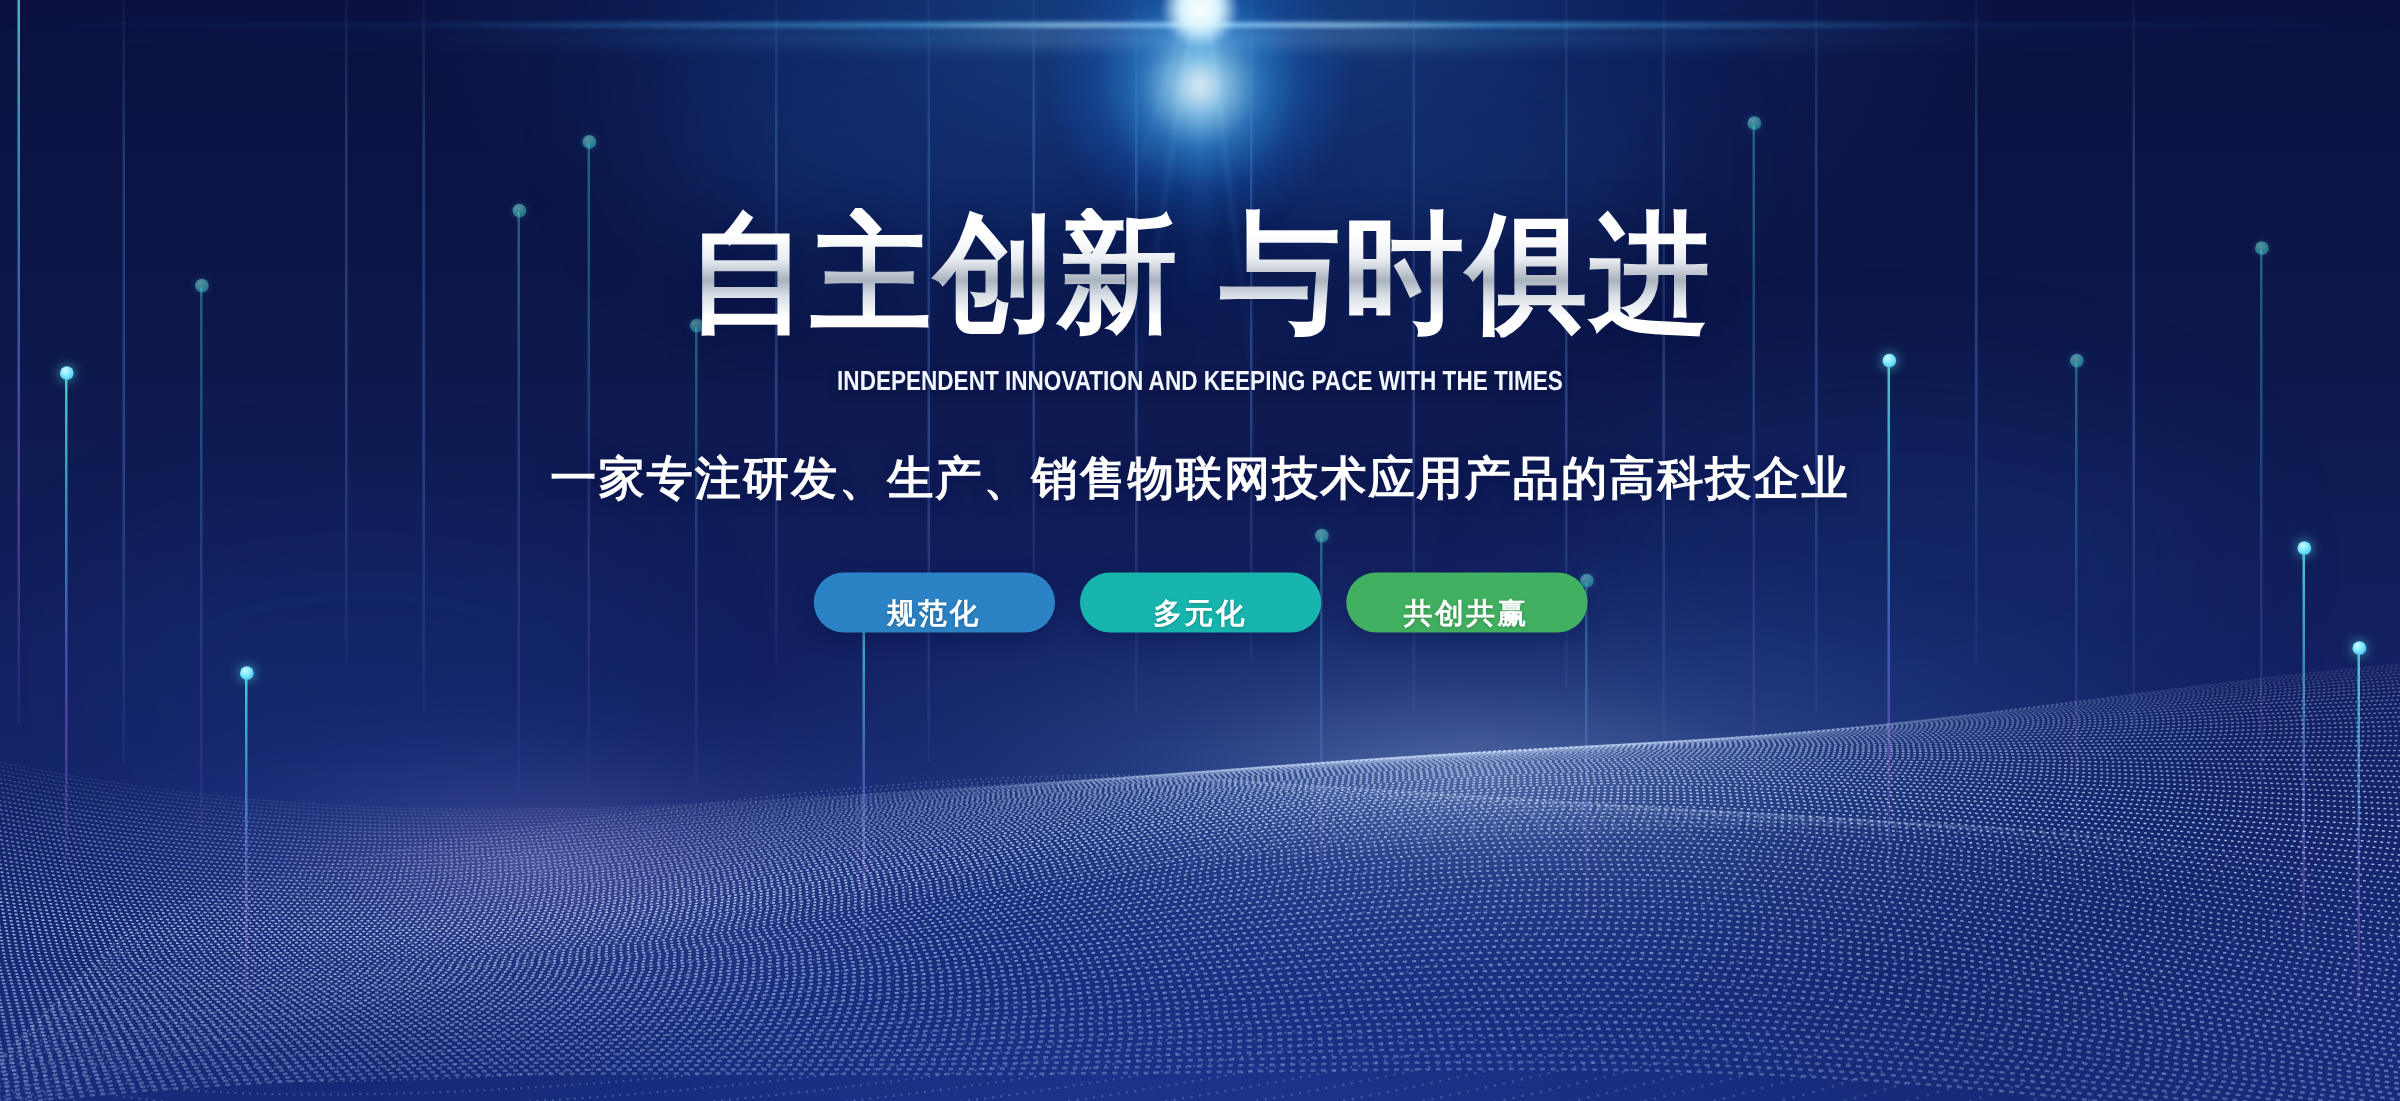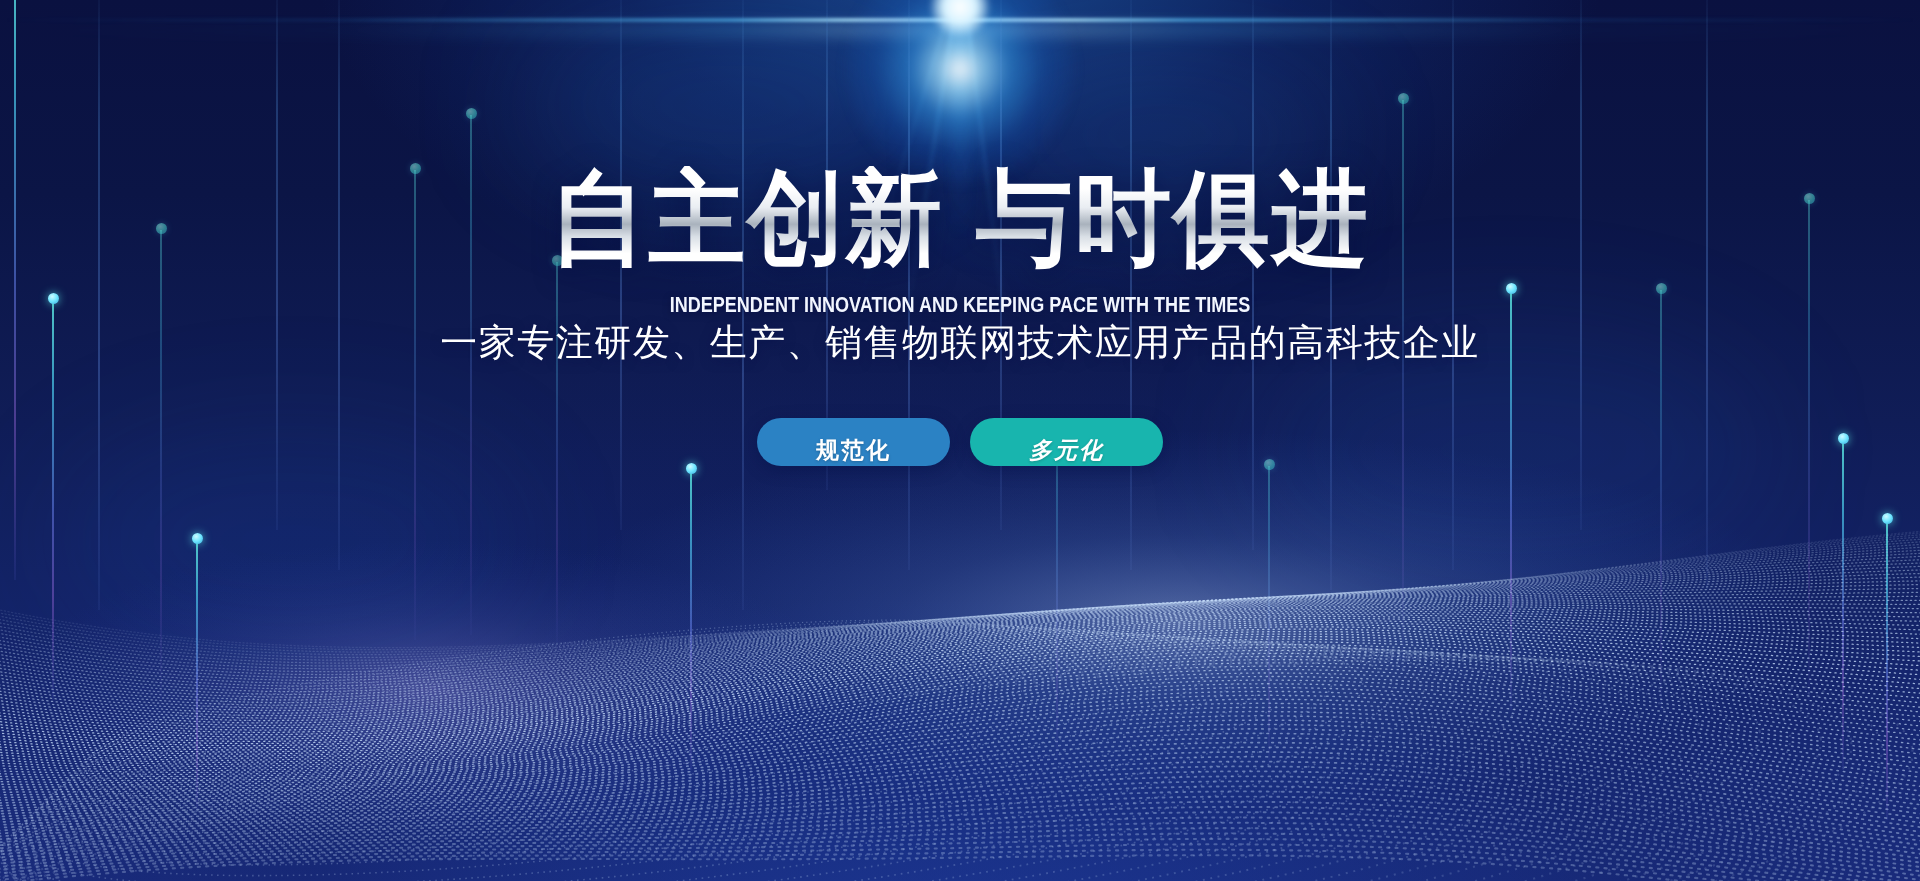--- a/index.html
+++ b/index.html
@@ -164,22 +164,23 @@
     font-size:22px;
     font-weight:bold;
     letter-spacing:0px;
     color:#f2f6ff;
     transform:scaleX(0.82);
     text-shadow:0 2px 8px rgba(0,10,60,0.5);
     white-space:nowrap;
   }
 
   .tagline {
+    margin-top:40px;
     font-size:37px;
-    font-weight:400;
+    font-weight:700;
     letter-spacing:1.5px;
     color:#ffffff;
     text-shadow:0 2px 12px rgba(0,12,70,0.6);
     white-space:nowrap;
   }
 
   .pills {
     margin-top:50px;
     display:flex;
     justify-content:center;
@@ -478,19 +479,22 @@
     </div>
 
     <div class="subtitle-en">INDEPENDENT INNOVATION AND KEEPING PACE WITH THE TIMES</div>
 
     <div class="tagline">一家专注研发、生产、销售物联网技术应用产品的高科技企业</div>
 
     <div class="pills" id="pills">
         <div class="pill blue" style="background: rgb(43, 130, 196);">
           <span>规范化</span>
         </div>
-        <div class="pill teal" style="background: rgb(24, 181, 174); font-style: italic;">
+        <div class="pill teal" style="background: rgb(24, 181, 174);">
           <span>多元化</span>
         </div>
+        <div class="pill green" style="background: rgb(65, 176, 96);">
+          <span>共创共赢</span>
+        </div>
       </div>
 
   </div>
 </div>
 
 </body></html>

